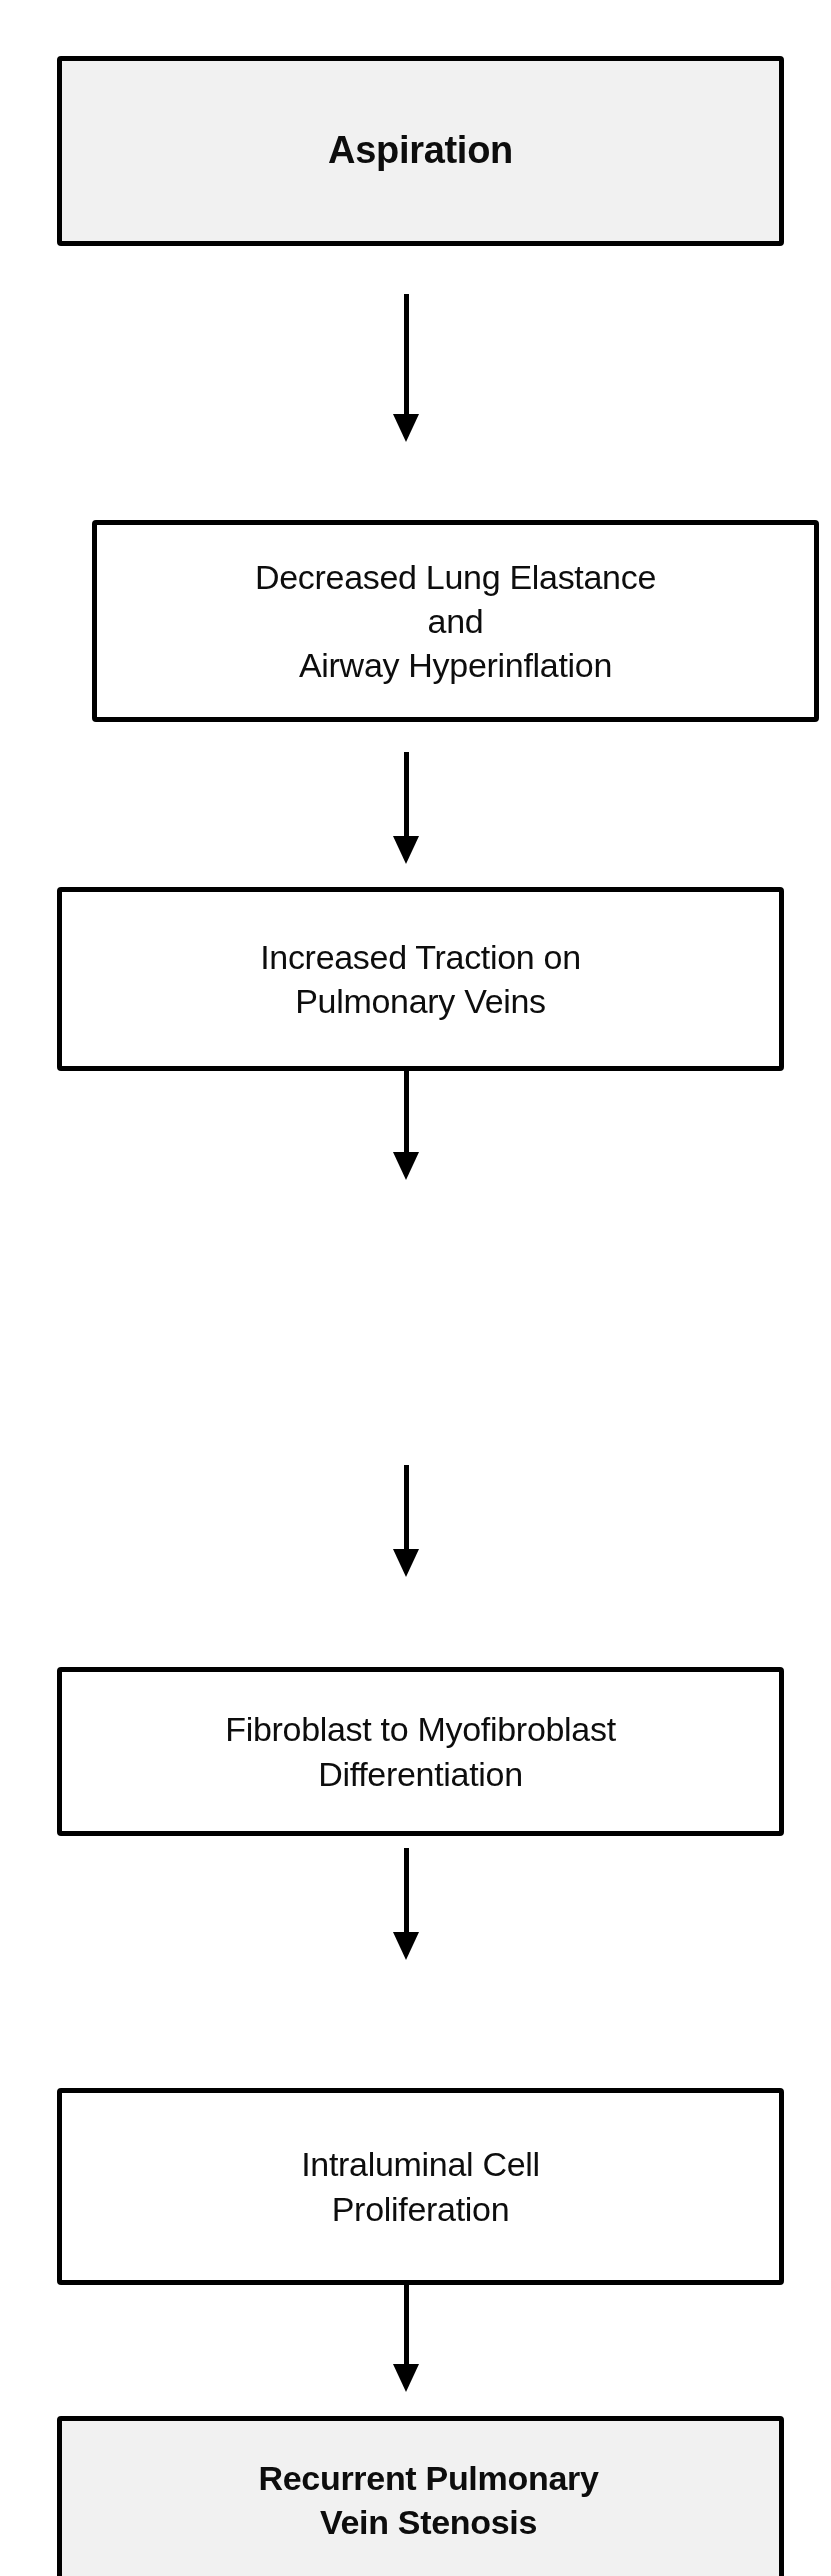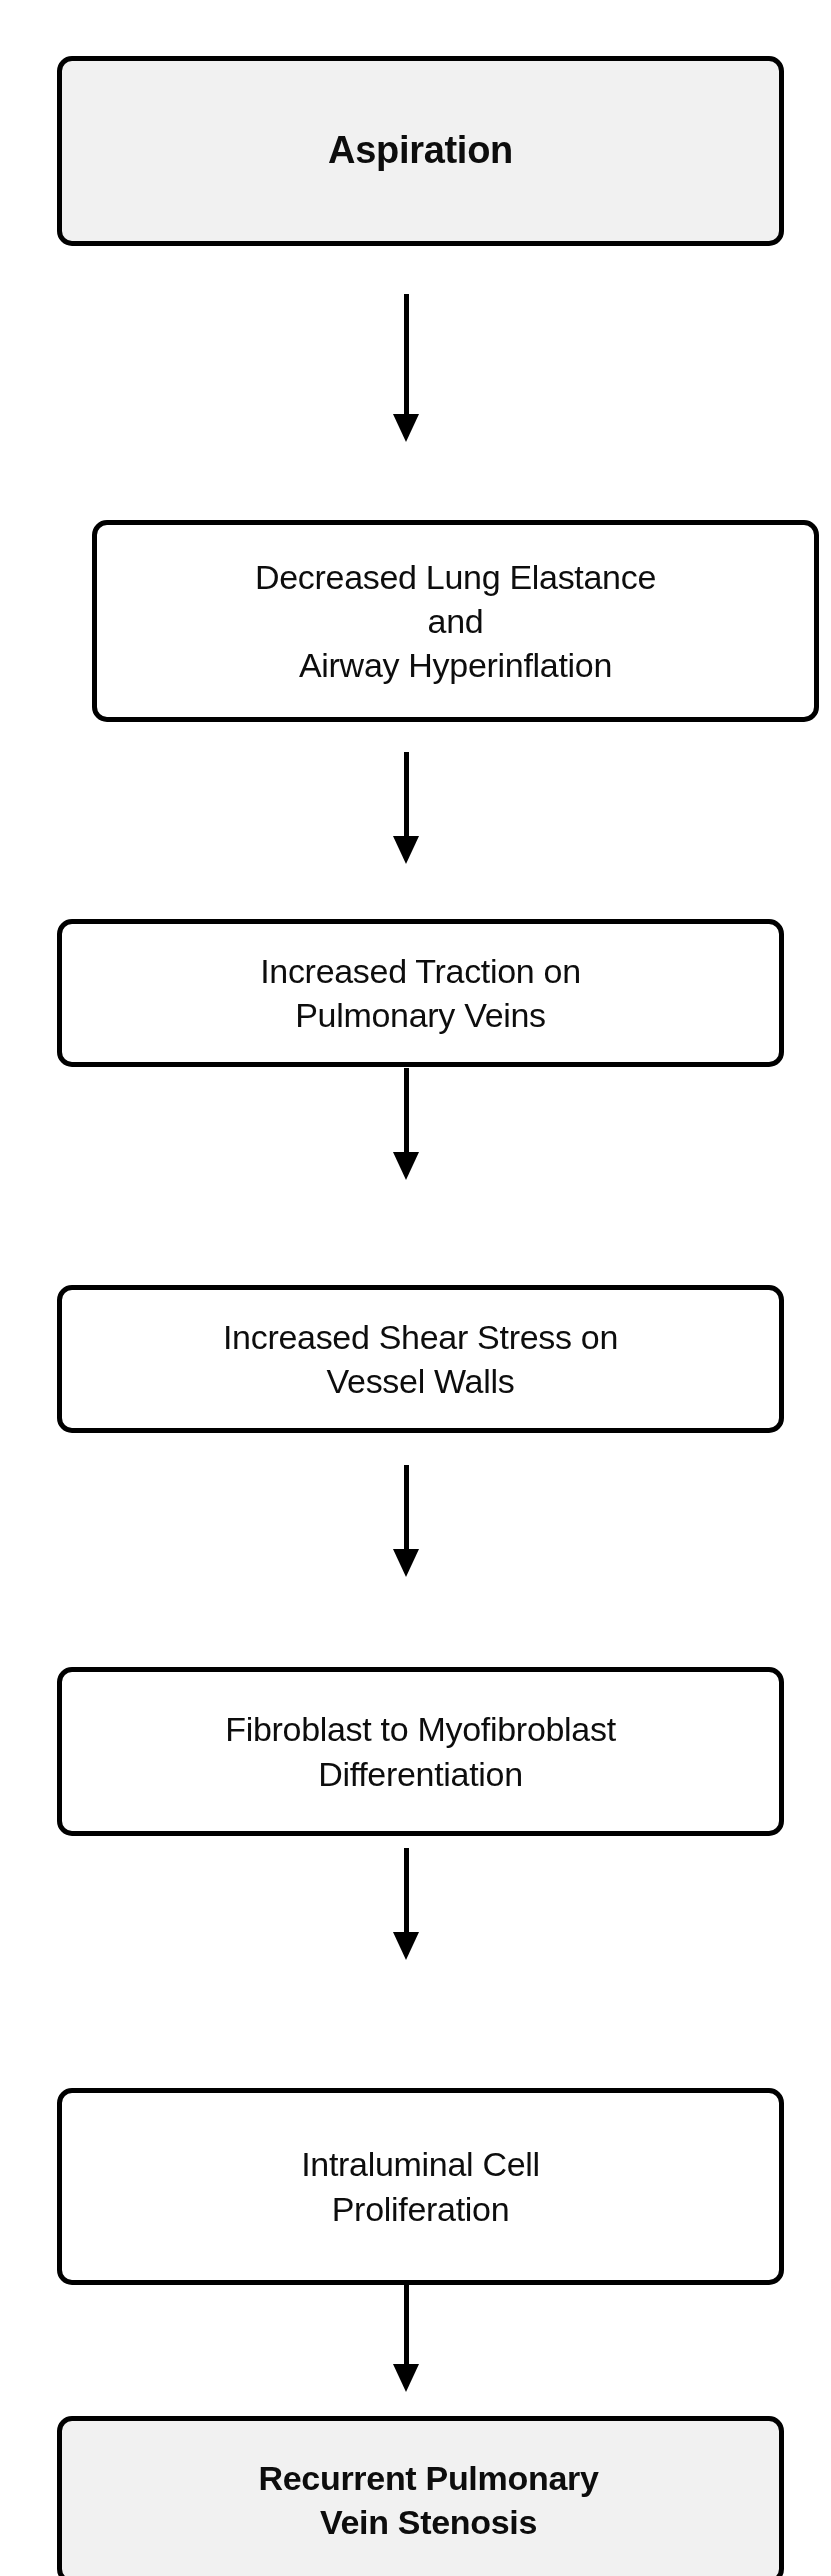--- a/index.html
+++ b/index.html
@@ -23,21 +23,21 @@
     width: 832px;
     height: 2576px;
   }
 
   .node {
     position: absolute;
     left: 57px;
     width: 727px;
     box-sizing: border-box;
     border: 5.3px solid #000000;
-    border-radius: 15px;
+    border-radius: 4px;
     background: #ffffff;
     display: flex;
     align-items: center;
     justify-content: center;
     text-align: center;
   }
 
   .node.emphasis {
     background: #f1f1f1;
   }
@@ -62,21 +62,21 @@
   }
 
   .node.terminal .node-label {
     font-weight: 700;
     font-size: 34px;
   }
 
   
   #node-1 { top: 56px;   height: 190px; }
   #node-2 { top: 520px;  height: 202px; margin-left: 35px; }
-  #node-3 { top: 919px; height: 148px; }
+  #node-3 { top: 887px; height: 184px; }
   #node-4 { top: 1285px; height: 148px; }
   #node-5 { top: 1667px; height: 169px; text-align: center; }
   #node-6 { top: 2049px; height: 197px; margin-top: 39px; }
   #node-7 { top: 2416px; height: 168px; padding-left: 16px; }
 
   
   .connector {
     position: absolute;
     left: 393px;
     width: 27px;
@@ -140,24 +140,20 @@
   <div class="node" id="node-3">
     <span class="node-label">Increased Traction on
 Pulmonary Veins</span>
   </div>
 
   <div class="connector" id="arrow-3">
     <div class="shaft"></div>
     <div class="head"></div>
   </div>
 
-  <div class="node" id="node-4">
-    <span class="node-label">Increased Shear Stress on
-Vessel Walls</span>
-  </div>
 
   <div class="connector" id="arrow-4">
     <div class="shaft"></div>
     <div class="head"></div>
   </div>
 
   <div class="node" id="node-5">
     <span class="node-label">Fibroblast to Myofibroblast
 Differentiation</span>
   </div>

